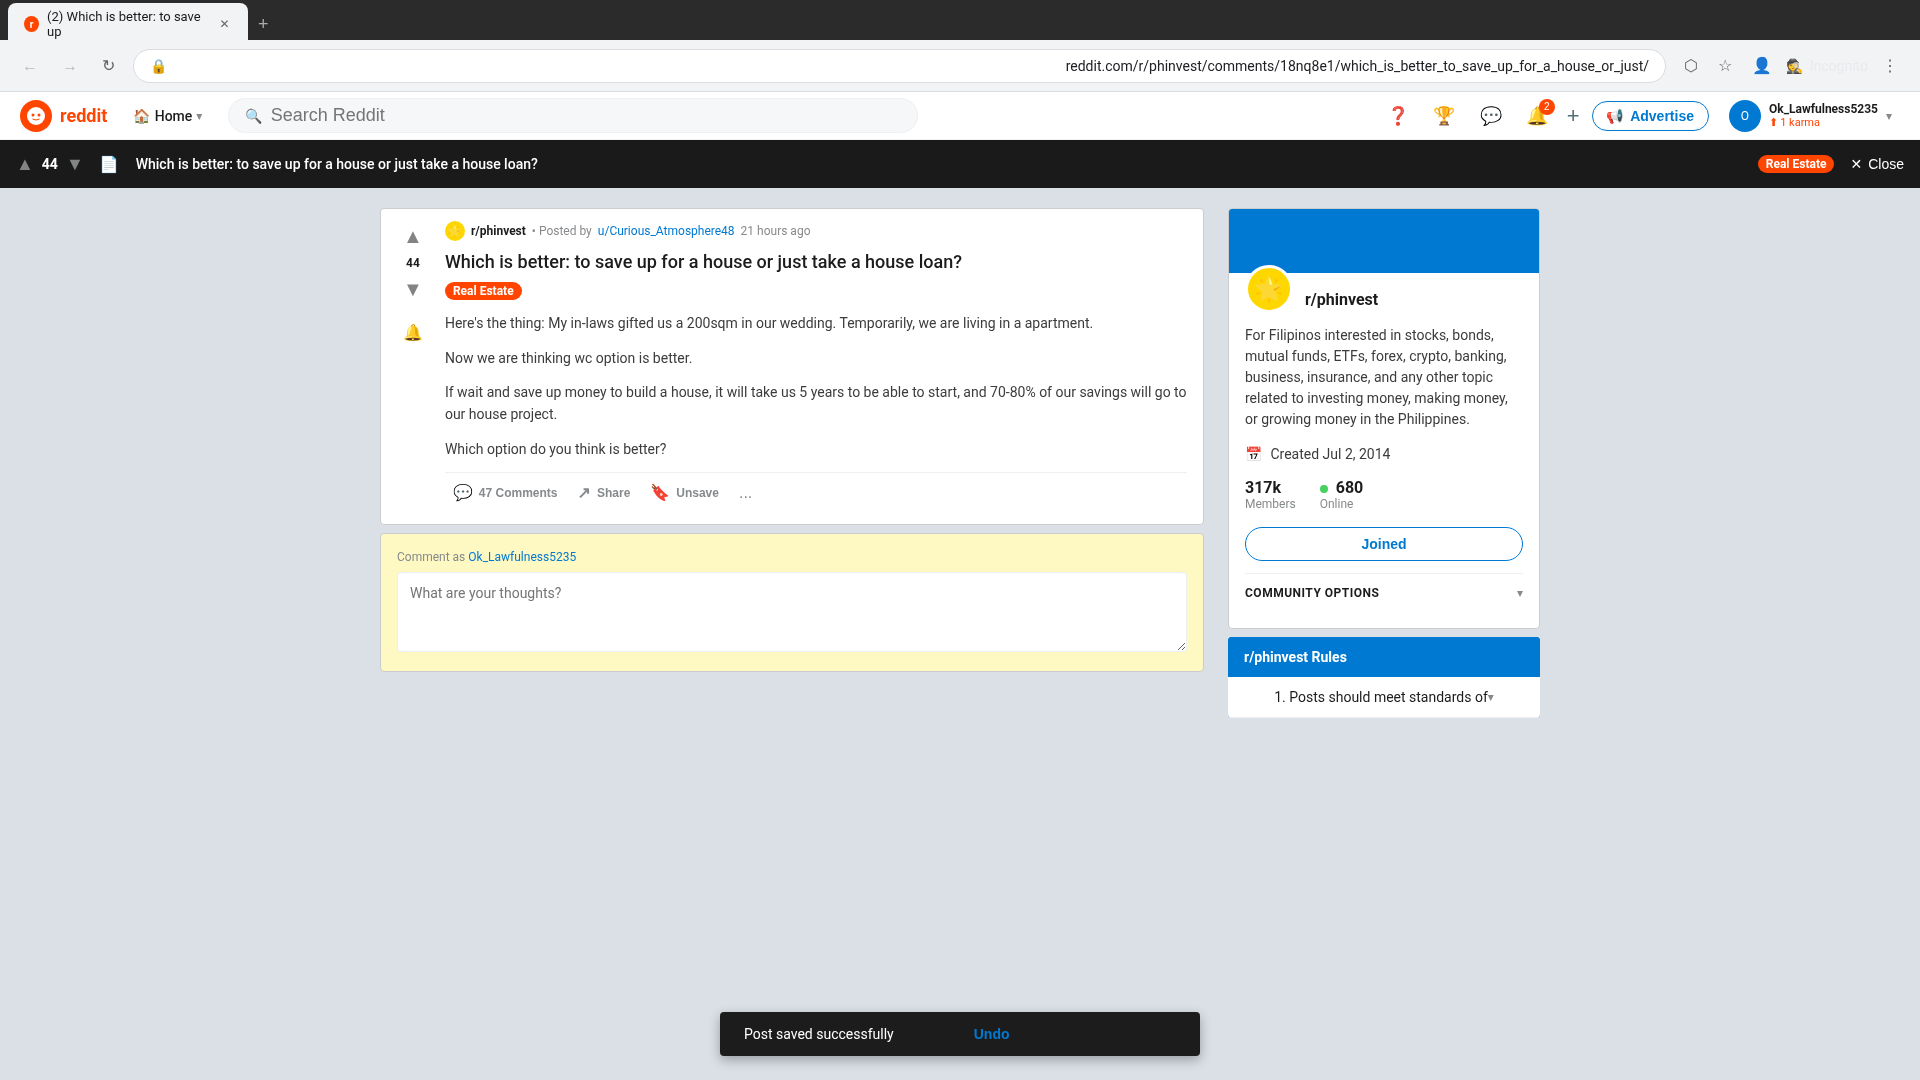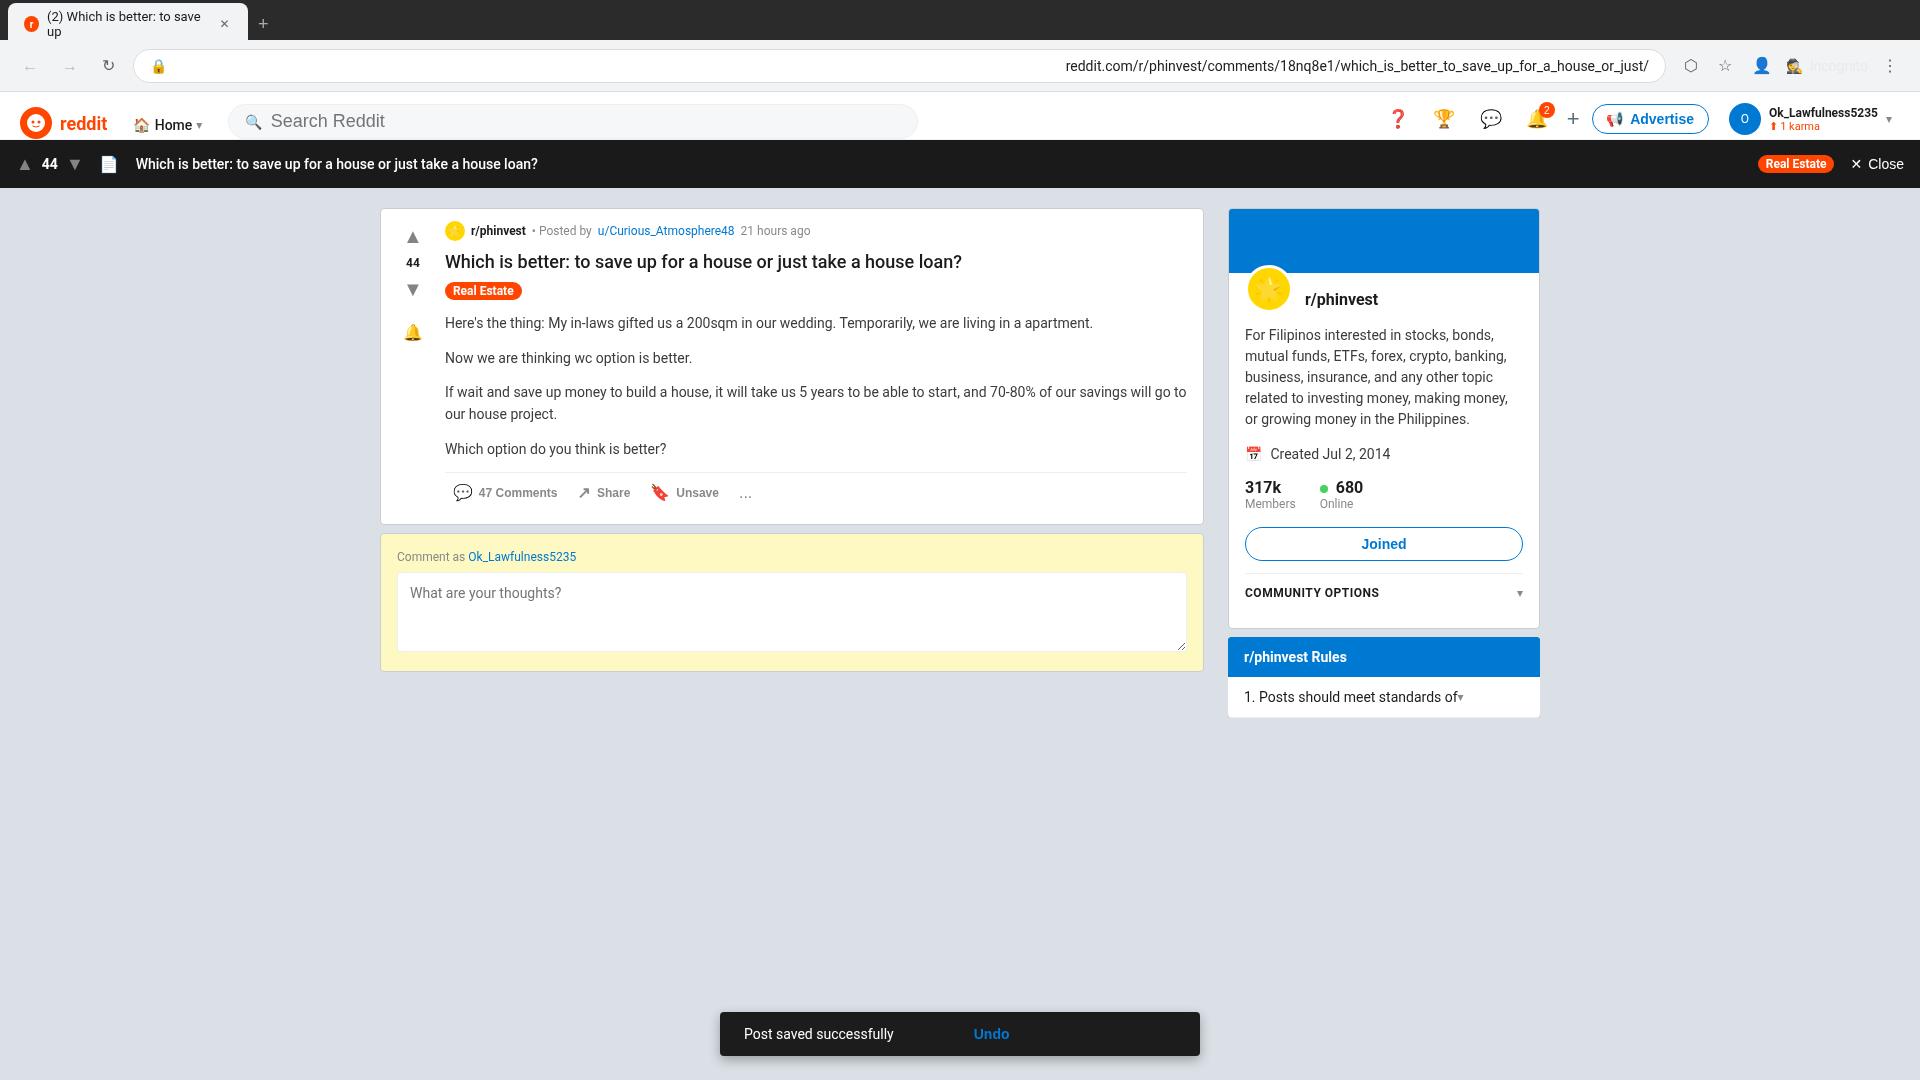--- a/index.html
+++ b/index.html
@@ -17,21 +17,21 @@
     .browser-toolbar { background: #f1f3f4; display: flex; align-items: center; padding: 8px 16px; gap: 12px; height: 52px; border-bottom: 1px solid #dadce0; }
     .nav-btn { background: none; border: none; cursor: pointer; padding: 6px; border-radius: 50%; color: #5f6368; font-size: 16px; display: flex; align-items: center; justify-content: center; }
     .nav-btn.disabled { color: #bbb; cursor: default; }
     .address-bar { flex: 1; background: white; border: 1px solid #dadce0; border-radius: 24px; padding: 8px 16px; font-size: 14px; color: #202124; display: flex; align-items: center; gap: 8px; }
     .address-bar-lock { color: #5f6368; font-size: 14px; }
     .address-bar-url { flex: 1; color: #202124; text-align: right; }
     .toolbar-icons { display: flex; align-items: center; gap: 8px; }
     .toolbar-icon-btn { background: none; border: none; cursor: pointer; padding: 6px; border-radius: 50%; color: #5f6368; font-size: 16px; }
 
     
-    .reddit-header { background: white; border-bottom: 1px solid #edeff1; display: flex; align-items: flex-end; padding: 0 20px; height: 48px; position: sticky; top: 0; z-index: 100; gap: 16px; }
+    .reddit-header { background: white; border-bottom: 1px solid #edeff1; display: flex; align-items: center; padding: 0 20px; height: 48px; position: sticky; top: 0; z-index: 100; gap: 16px; }
     .reddit-logo { display: flex; align-items: center; gap: 8px; text-decoration: none; }
     .reddit-logo-icon { width: 32px; height: 32px; background: #ff4500; border-radius: 50%; display: flex; align-items: center; justify-content: center; }
     .reddit-logo-text { font-size: 18px; font-weight: 700; color: #ff4500; }
     .home-btn { display: flex; align-items: center; gap: 4px; padding: 6px 10px; border-radius: 4px; color: #1c1c1c; cursor: pointer; font-size: 14px; font-weight: 500; }
     .search-box { display: flex; align-items: center; background: #f6f7f8; border: 1px solid #edeff1; border-radius: 20px; padding: 6px 16px; gap: 8px; flex: 1; max-width: 690px; }
     .search-box input { background: none; border: none; outline: none; font-size: 18px; color: #1c1c1c; flex: 1; }
     .header-actions { display: flex; align-items: center; gap: 12px; margin-left: auto; }
     .header-icon-btn { background: none; border: none; cursor: pointer; padding: 6px; border-radius: 4px; color: #576f76; font-size: 18px; position: relative; }
     .notification-badge { position: absolute; top: 0; right: 0; background: #ff4500; color: white; border-radius: 50%; width: 16px; height: 16px; font-size: 10px; display: flex; align-items: center; justify-content: center; }
     .plus-btn { background: none; border: none; cursor: pointer; font-size: 22px; color: #576f76; }
@@ -98,21 +98,21 @@
     .stat-item .stat-label { font-size: 12px; color: #878a8c; }
     .online-dot { width: 8px; height: 8px; background: #46d160; border-radius: 50%; display: inline-block; margin-right: 4px; }
     .joined-btn { width: 100%; padding: 8px; border: 1px solid #0079d3; border-radius: 20px; background: white; color: #0079d3; font-size: 14px; font-weight: 700; cursor: pointer; margin-bottom: 12px; }
     .community-options { display: flex; align-items: center; justify-content: space-between; padding: 12px 0; border-top: 1px solid #edeff1; cursor: pointer; }
     .community-options-label { font-size: 12px; font-weight: 700; color: #1c1c1c; letter-spacing: 0.5px; }
 
     
     .rules-card { background: #0079d3; border-radius: 4px; overflow: hidden; margin-top: 8px; }
     .rules-header { background: #0079d3; color: white; padding: 12px 16px; font-size: 14px; font-weight: 700; }
     .rules-body { background: white; }
-    .rule-item { display: flex; align-items: center; justify-content: flex-start; padding: 12px 16px; border-bottom: 1px solid #edeff1; font-size: 14px; color: #1c1c1c; cursor: pointer; }
+    .rule-item { display: flex; align-items: center; justify-content: center; padding: 12px 16px; border-bottom: 1px solid #edeff1; font-size: 14px; color: #1c1c1c; cursor: pointer; }
 
     
     .toast { position: fixed; bottom: 24px; left: 50%; transform: translateX(-50%); background: #1c1c1c; color: white; padding: 14px 24px; border-radius: 4px; display: flex; align-items: center; gap: 80px; font-size: 14px; z-index: 9999; box-shadow: 0 4px 12px rgba(0,0,0,0.3); min-width: 480px; }
     .toast-undo { color: #0079d3; font-weight: 700; cursor: pointer; background: none; border: none; font-size: 14px; }
 
     
     .incognito-indicator { display: flex; align-items: center; gap: 6px; color: #e8eaed; font-size: 14px; }
 
     .chevron-icon { font-size: 12px; color: #878a8c; }
   </style>

